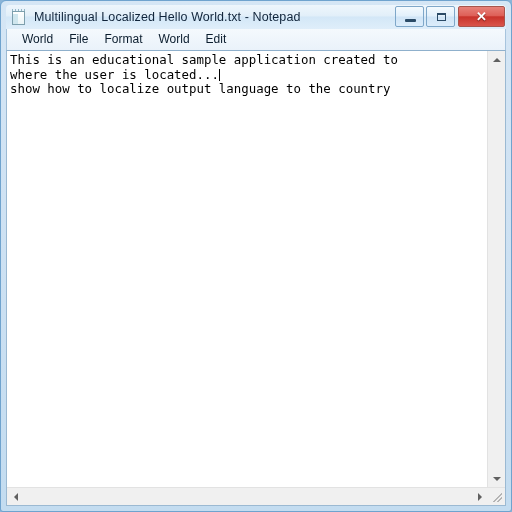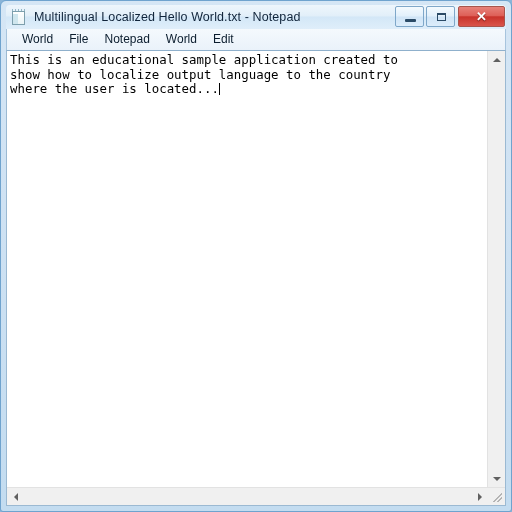--- a/index.html
+++ b/index.html
@@ -287,33 +287,33 @@
       </div>
       <div class="btn btn-close">
         <span class="glyph-close">✕</span>
       </div>
     </div>
   </div>
 
   <div class="menubar">
     <div class="menu-item">World</div>
     <div class="menu-item">File</div>
-    <div class="menu-item">Notepad</div>
+    <div class="menu-item">Format</div>
     <div class="menu-item">World</div>
     <div class="menu-item">Edit</div>
   </div>
 
   <div class="client">
 
     <div class="edit-row">
 
       <div class="textarea">
         <div class="text-line">This is an educational sample application created to</div>
+        <div class="text-line"><span>where the user is located...</span><span class="caret"></span></div>
         <div class="text-line">show how to localize output language to the country</div>
-        <div class="text-line"><span>where the user is located...</span><span class="caret"></span></div>
       </div>
 
       <div class="vscroll">
         <div class="sb-btn">
           <span class="arrow arrow-up"></span>
         </div>
         <div class="sb-track"></div>
         <div class="sb-btn">
           <span class="arrow arrow-down"></span>
         </div>

